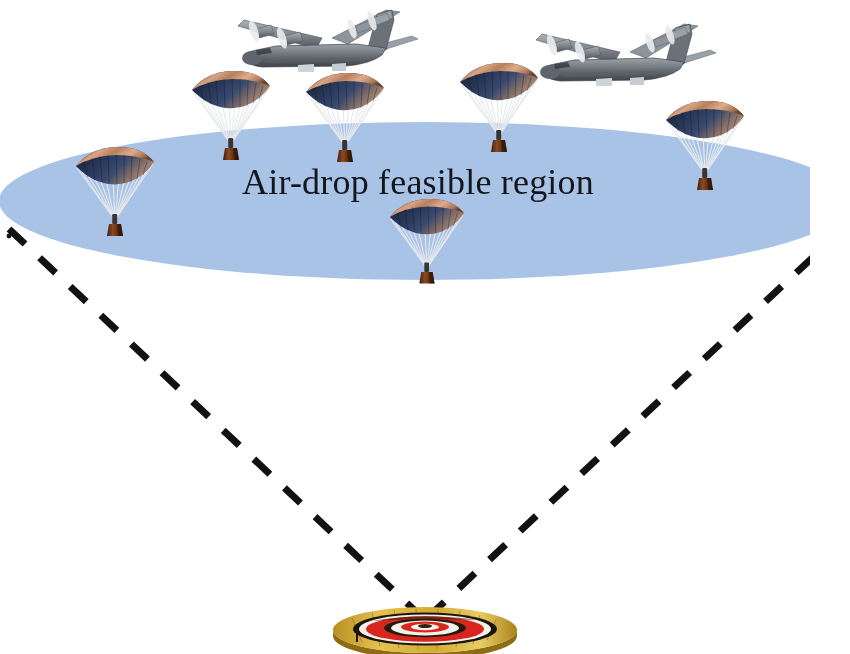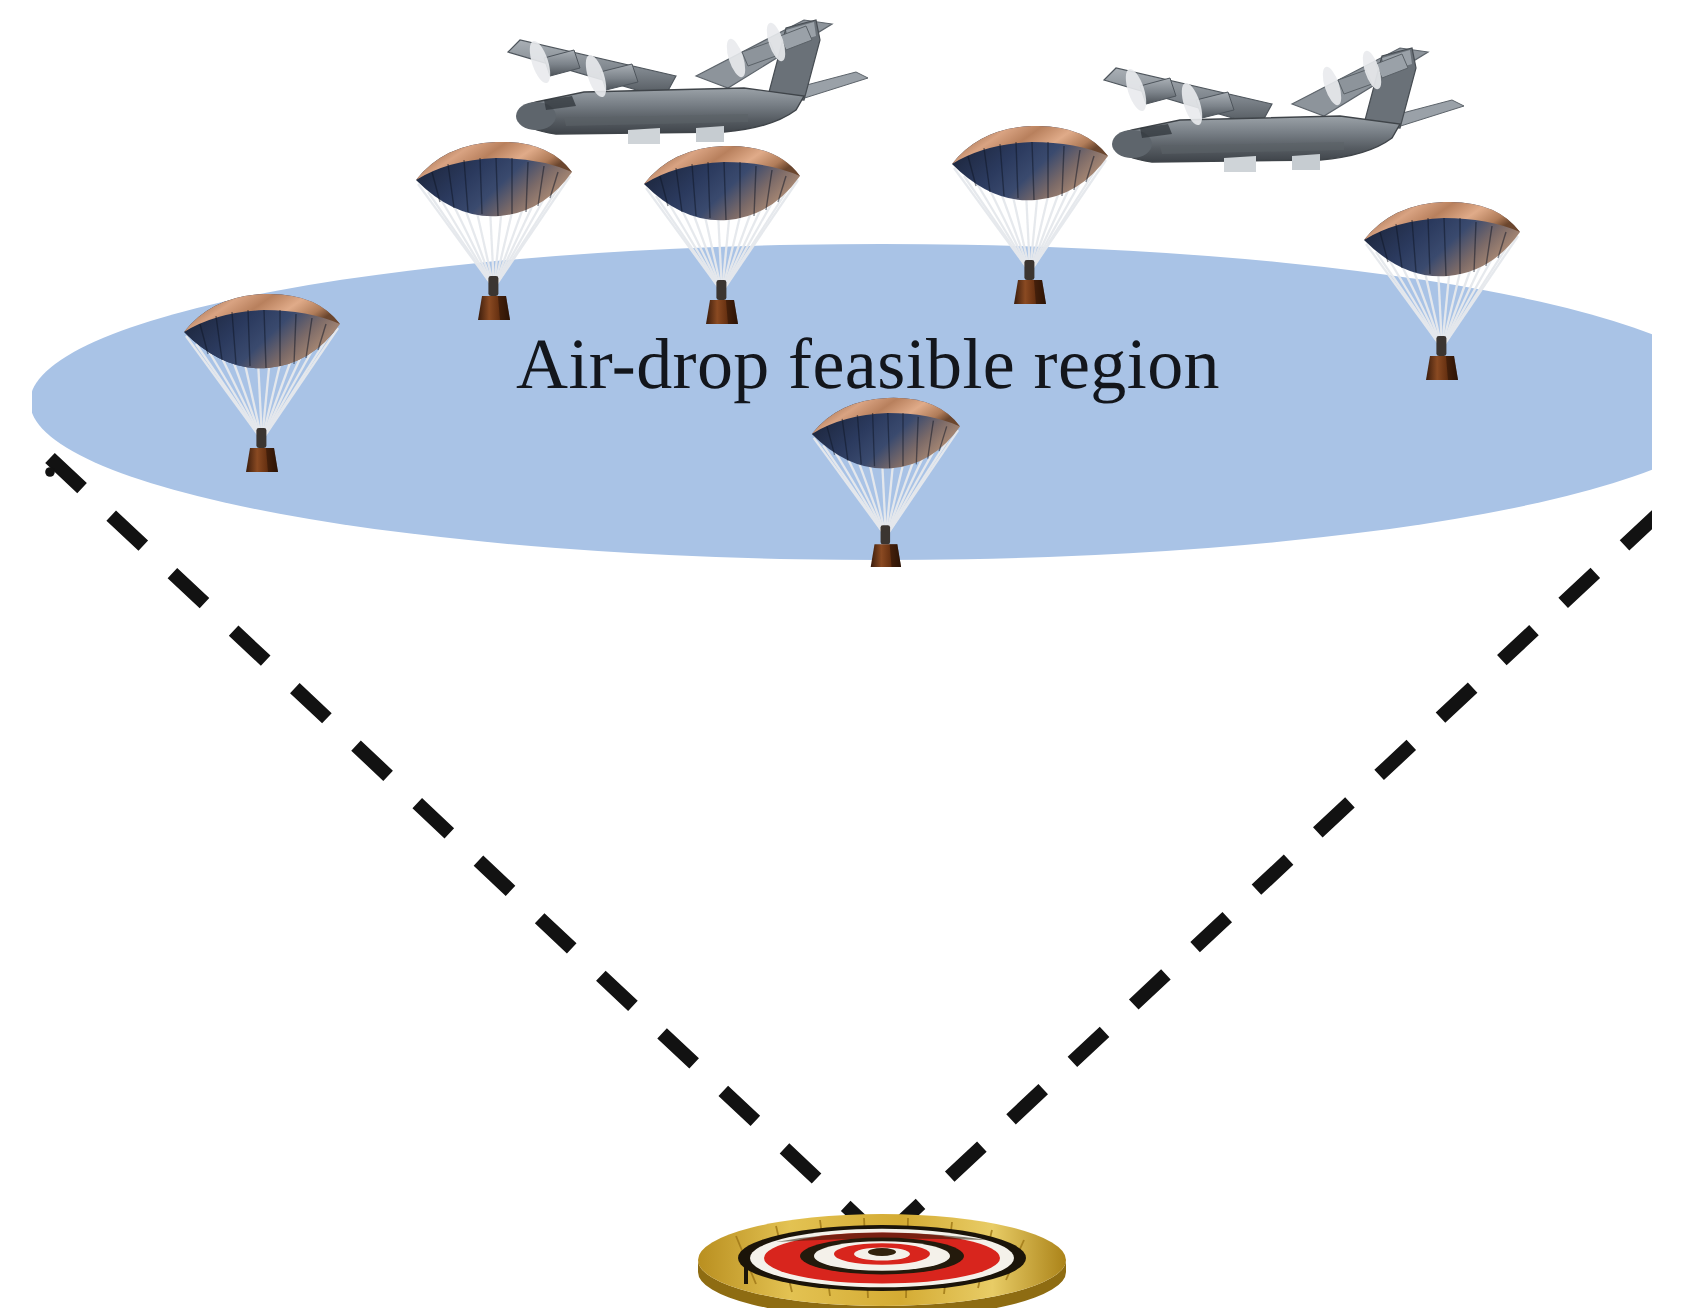--- a/index.html
+++ b/index.html
@@ -10,21 +10,20 @@
   }
   body {
     font-family: "Liberation Serif", "DejaVu Serif", serif;
   }
   #scene {
     position: relative;
     width: 810px;
     height: 654px;
     background: #ffffff;
     overflow: hidden;
-    margin-left: 16px;
   }
   #scene svg.layer {
     position: absolute;
     left: 0;
     top: 0;
     width: 850px;
     height: 654px;
     overflow: visible;
   }
   .region-label {

